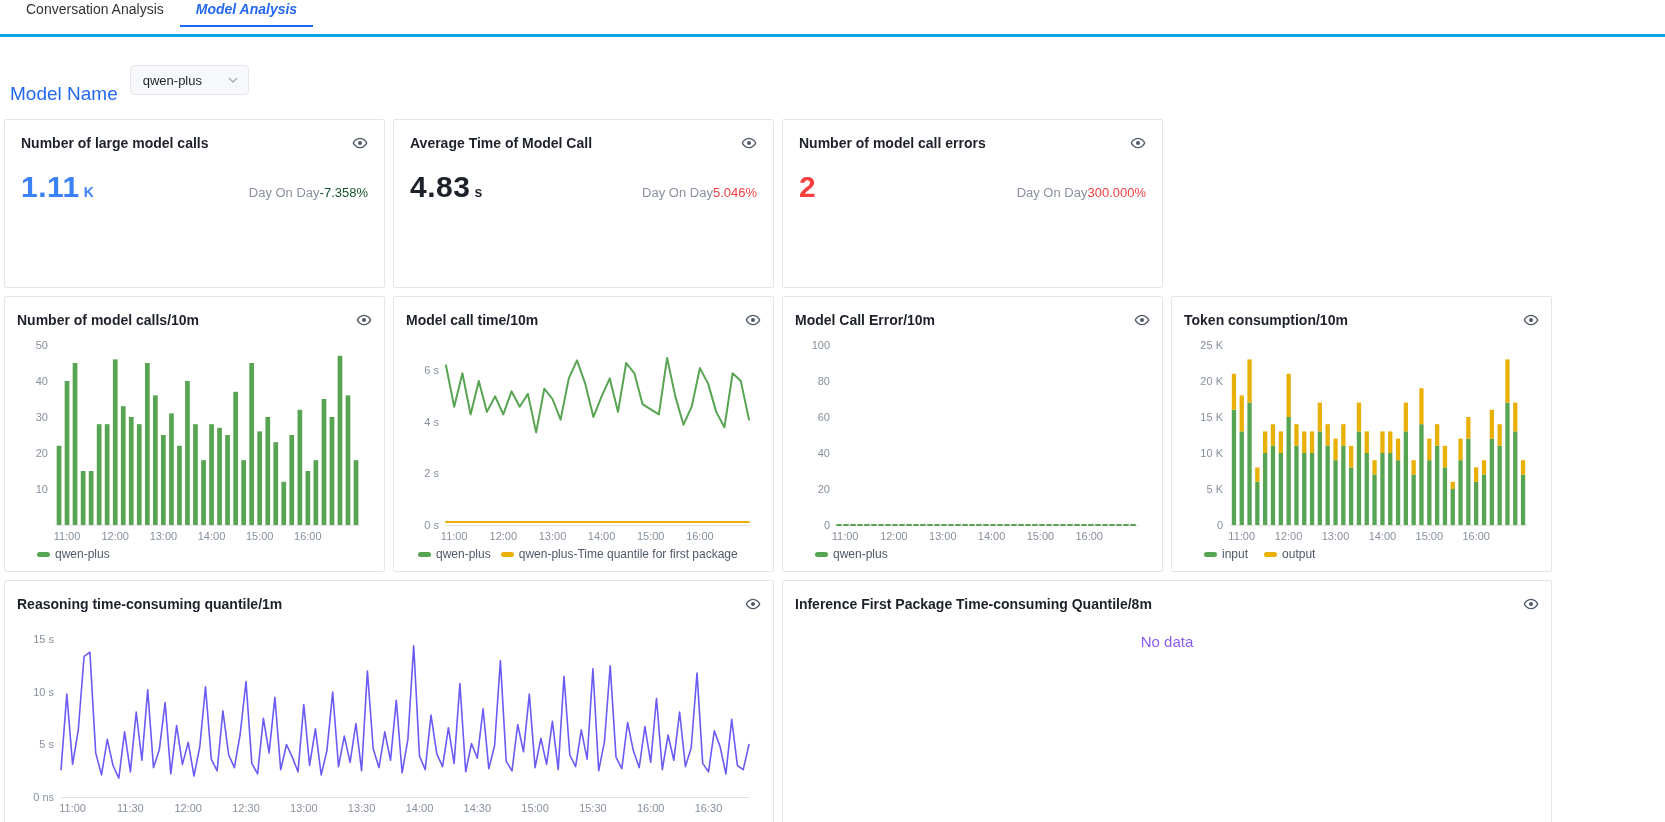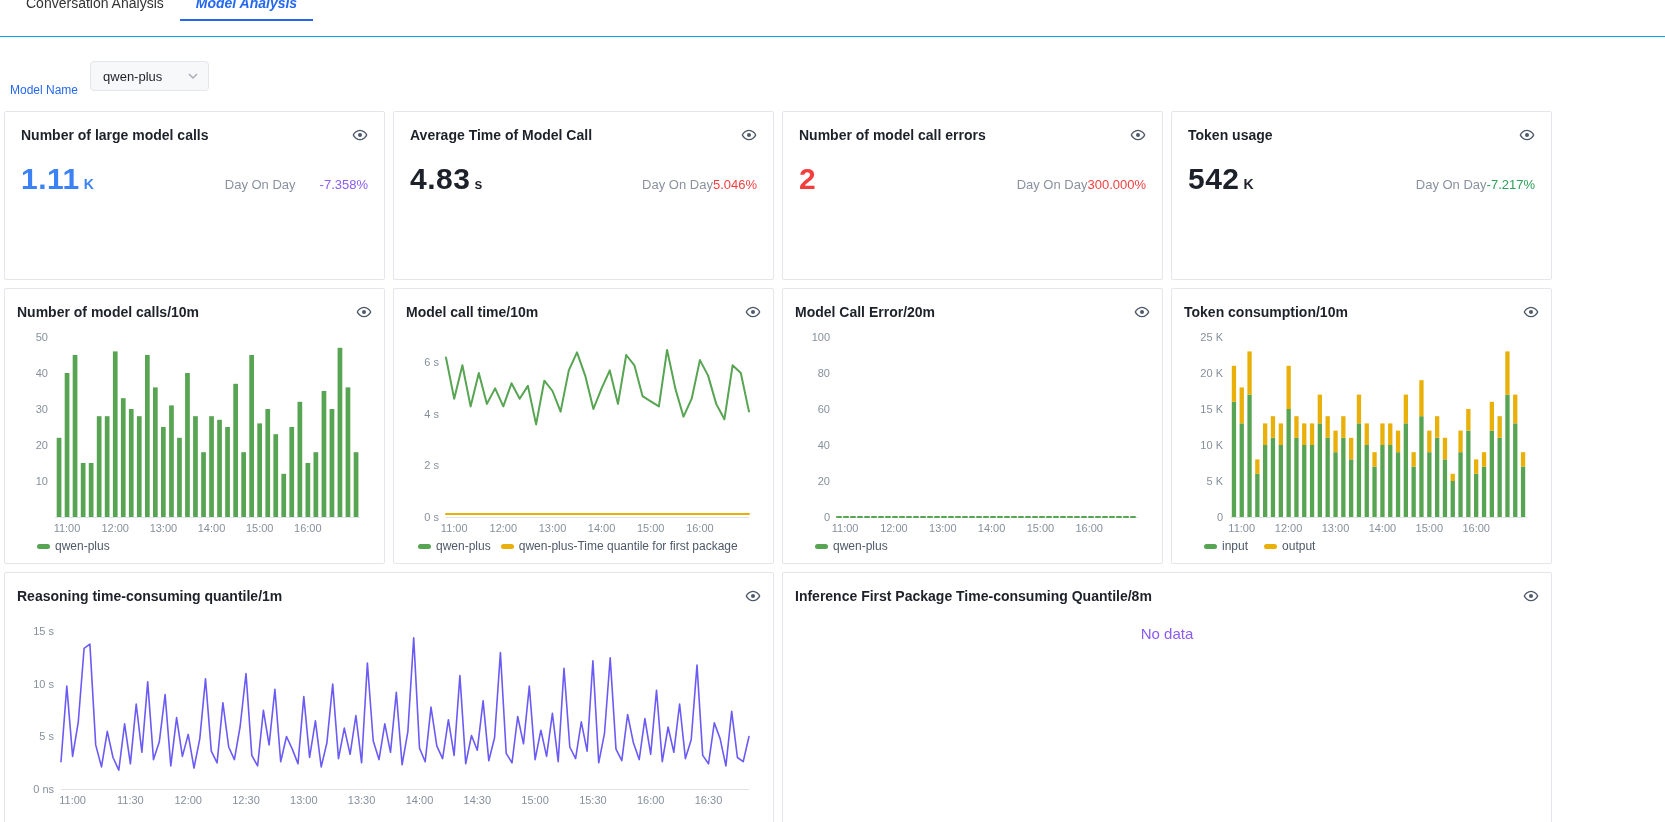--- a/index.html
+++ b/index.html
@@ -1,26 +1,26 @@
 <!DOCTYPE html>
 <html><head>
 <meta charset="utf-8">
 <style>
   * { box-sizing: border-box; margin: 0; padding: 0; }
   html,body { width:1665px; height:822px; overflow:hidden; background:#fff;
     font-family:"Liberation Sans", sans-serif; color:#1d2129; }
 
-  .tabbar { display:flex; align-items:flex-end; border-bottom:1px solid #0ea5e9; padding:16px 10px; height:37px; }
+  .tabbar { display:flex; align-items:flex-end; border-bottom:3px solid #0ea5e9; padding:8px 10px; height:37px; }
   .tab { padding:9px 16px 8px; font-size:14px; color:#333; cursor:pointer; border-bottom:2px solid transparent; margin-bottom:-1px; }
   .tab.active { font-weight:bold;font-style:italic; }
 
   .content { width:1548px; margin-left:4px; }
 
   .filterbar { display:flex; align-items:center; gap:12px; margin:18px 0 14px 6px; }
-  .filter-label { font-size:12px;margin-top:28px; }
+  .filter-label { font-size:19px;margin-top:28px; }
   .select { display:inline-flex; align-items:center; gap:26px; height:30px; padding:0 10px 0 12px;
     background:#f7f8fa; border:1px solid #e5e6eb; border-radius:4px; font-size:13px; color:#1d2129; cursor:pointer; }
 
   .grid4 { display:grid; grid-template-columns:repeat(4,1fr); gap:8px; }
   .grid2 { display:grid; grid-template-columns:1fr 1fr; gap:8px; margin-top:8px; }
   .kpi-row { margin-top:0; }
   .chart-row { margin-top:8px; }
 
   .card { background:#fff; border:1px solid #e5e6eb; border-radius:2px; padding:12px 16px; position:relative; }
   .kpi-row .card { height:169px; }
@@ -77,21 +77,21 @@
               <path d="M12 5C7 5 3 9.5 2 12c1 2.5 5 7 10 7s9-4.5 10-7c-1-2.5-5-7-10-7z" fill="none" stroke="#4e5969" stroke-width="2"></path>
               <circle cx="12" cy="12" r="3" fill="#4e5969"></circle>
             </svg>
         </span>
       </div>
       <div class="kpi-body">
         <div class="kpi-value" style="color: #3b82f6;">
           <span>1.11</span><span class="unit">K</span>
         </div>
         <div class="kpi-dod">
-          <span class="dod-label">Day On Day</span><span style="color: #8b5cf6; margin-left: 24px;">-7.358%</span>
+          <span class="dod-label">Day On Day</span><span style="color: #14532d;">-7.358%</span>
         </div>
       </div>
     </div>
 
     <div class="card">
       <div class="card-head">
         <span class="card-title">Average Time of Model Call</span>
         <span class="eye">
           <svg width="16" height="16" viewBox="0 0 24 24">
               <path d="M12 5C7 5 3 9.5 2 12c1 2.5 5 7 10 7s9-4.5 10-7c-1-2.5-5-7-10-7z" fill="none" stroke="#4e5969" stroke-width="2"></path>
@@ -122,39 +122,20 @@
       <div class="kpi-body">
         <div class="kpi-value" style="color: rgb(245, 63, 63);">
           <span>2</span><span class="unit"></span>
         </div>
         <div class="kpi-dod">
           <span class="dod-label">Day On Day</span><span style="color: rgb(245, 63, 63);">300.000%</span>
         </div>
       </div>
     </div>
 
-    <div class="card">
-      <div class="card-head">
-        <span class="card-title">Token usage</span>
-        <span class="eye">
-          <svg width="16" height="16" viewBox="0 0 24 24">
-              <path d="M12 5C7 5 3 9.5 2 12c1 2.5 5 7 10 7s9-4.5 10-7c-1-2.5-5-7-10-7z" fill="none" stroke="#4e5969" stroke-width="2"></path>
-              <circle cx="12" cy="12" r="3" fill="#4e5969"></circle>
-            </svg>
-        </span>
-      </div>
-      <div class="kpi-body">
-        <div class="kpi-value" style="color: rgb(29, 33, 41);">
-          <span>542</span><span class="unit">K</span>
-        </div>
-        <div class="kpi-dod">
-          <span class="dod-label">Day On Day</span><span style="color: rgb(46, 160, 90);">-7.217%</span>
-        </div>
-      </div>
-    </div>
 
   </div>
 
   <div class="grid4 chart-row">
 
     <div class="card">
       <div class="card-head">
         <span class="card-title">Number of model calls/10m</span>
         <span class="eye">
           <svg width="16" height="16" viewBox="0 0 24 24">
@@ -255,21 +236,21 @@
           </span>
           <span class="legend-item">
             <span class="swatch" style="background: rgb(232, 176, 8);"></span>
             <span>qwen-plus-Time quantile for first package</span>
           </span>
         </div>
     </div>
 
     <div class="card">
       <div class="card-head">
-        <span class="card-title">Model Call Error/20m</span>
+        <span class="card-title">Model Call Error/10m</span>
         <span class="eye">
           <svg width="16" height="16" viewBox="0 0 24 24">
               <path d="M12 5C7 5 3 9.5 2 12c1 2.5 5 7 10 7s9-4.5 10-7c-1-2.5-5-7-10-7z" fill="none" stroke="#4e5969" stroke-width="2"></path>
               <circle cx="12" cy="12" r="3" fill="#4e5969"></circle>
             </svg>
         </span>
       </div>
       <div class="plot"><svg width="355" height="208">
             <text x="35" y="193.5" text-anchor="end">0</text>
             <text x="35" y="157.5" text-anchor="end">20</text>

